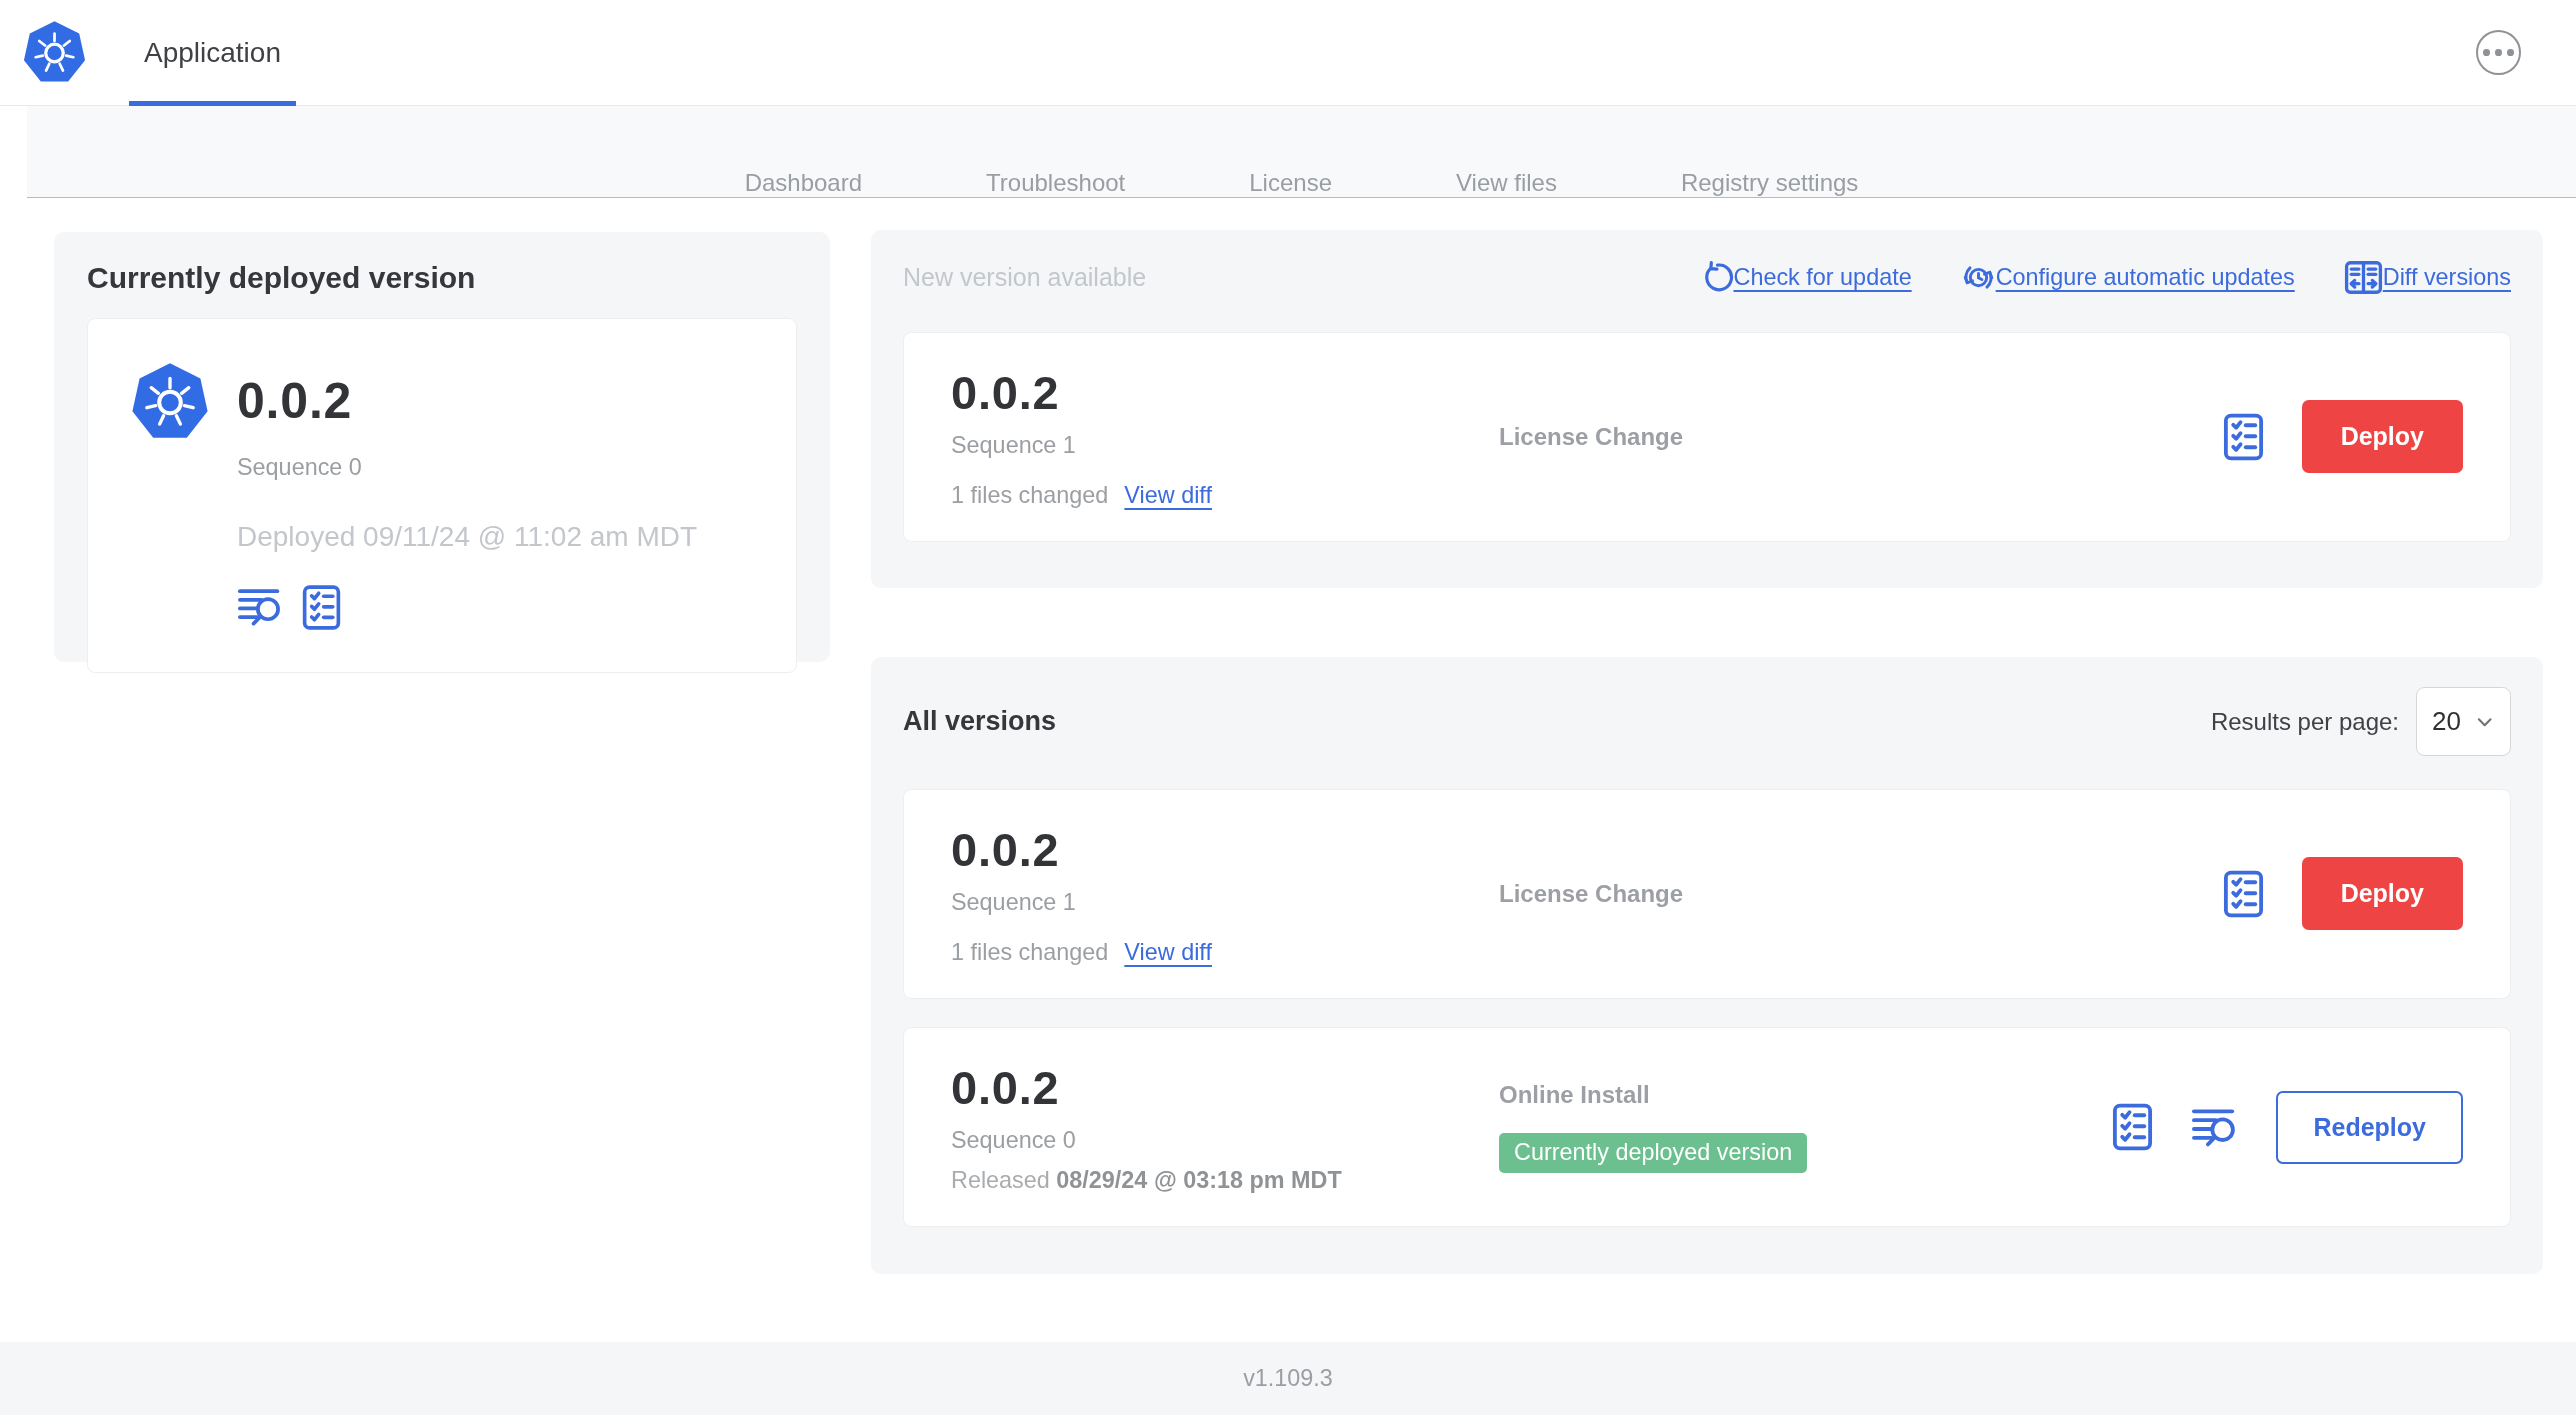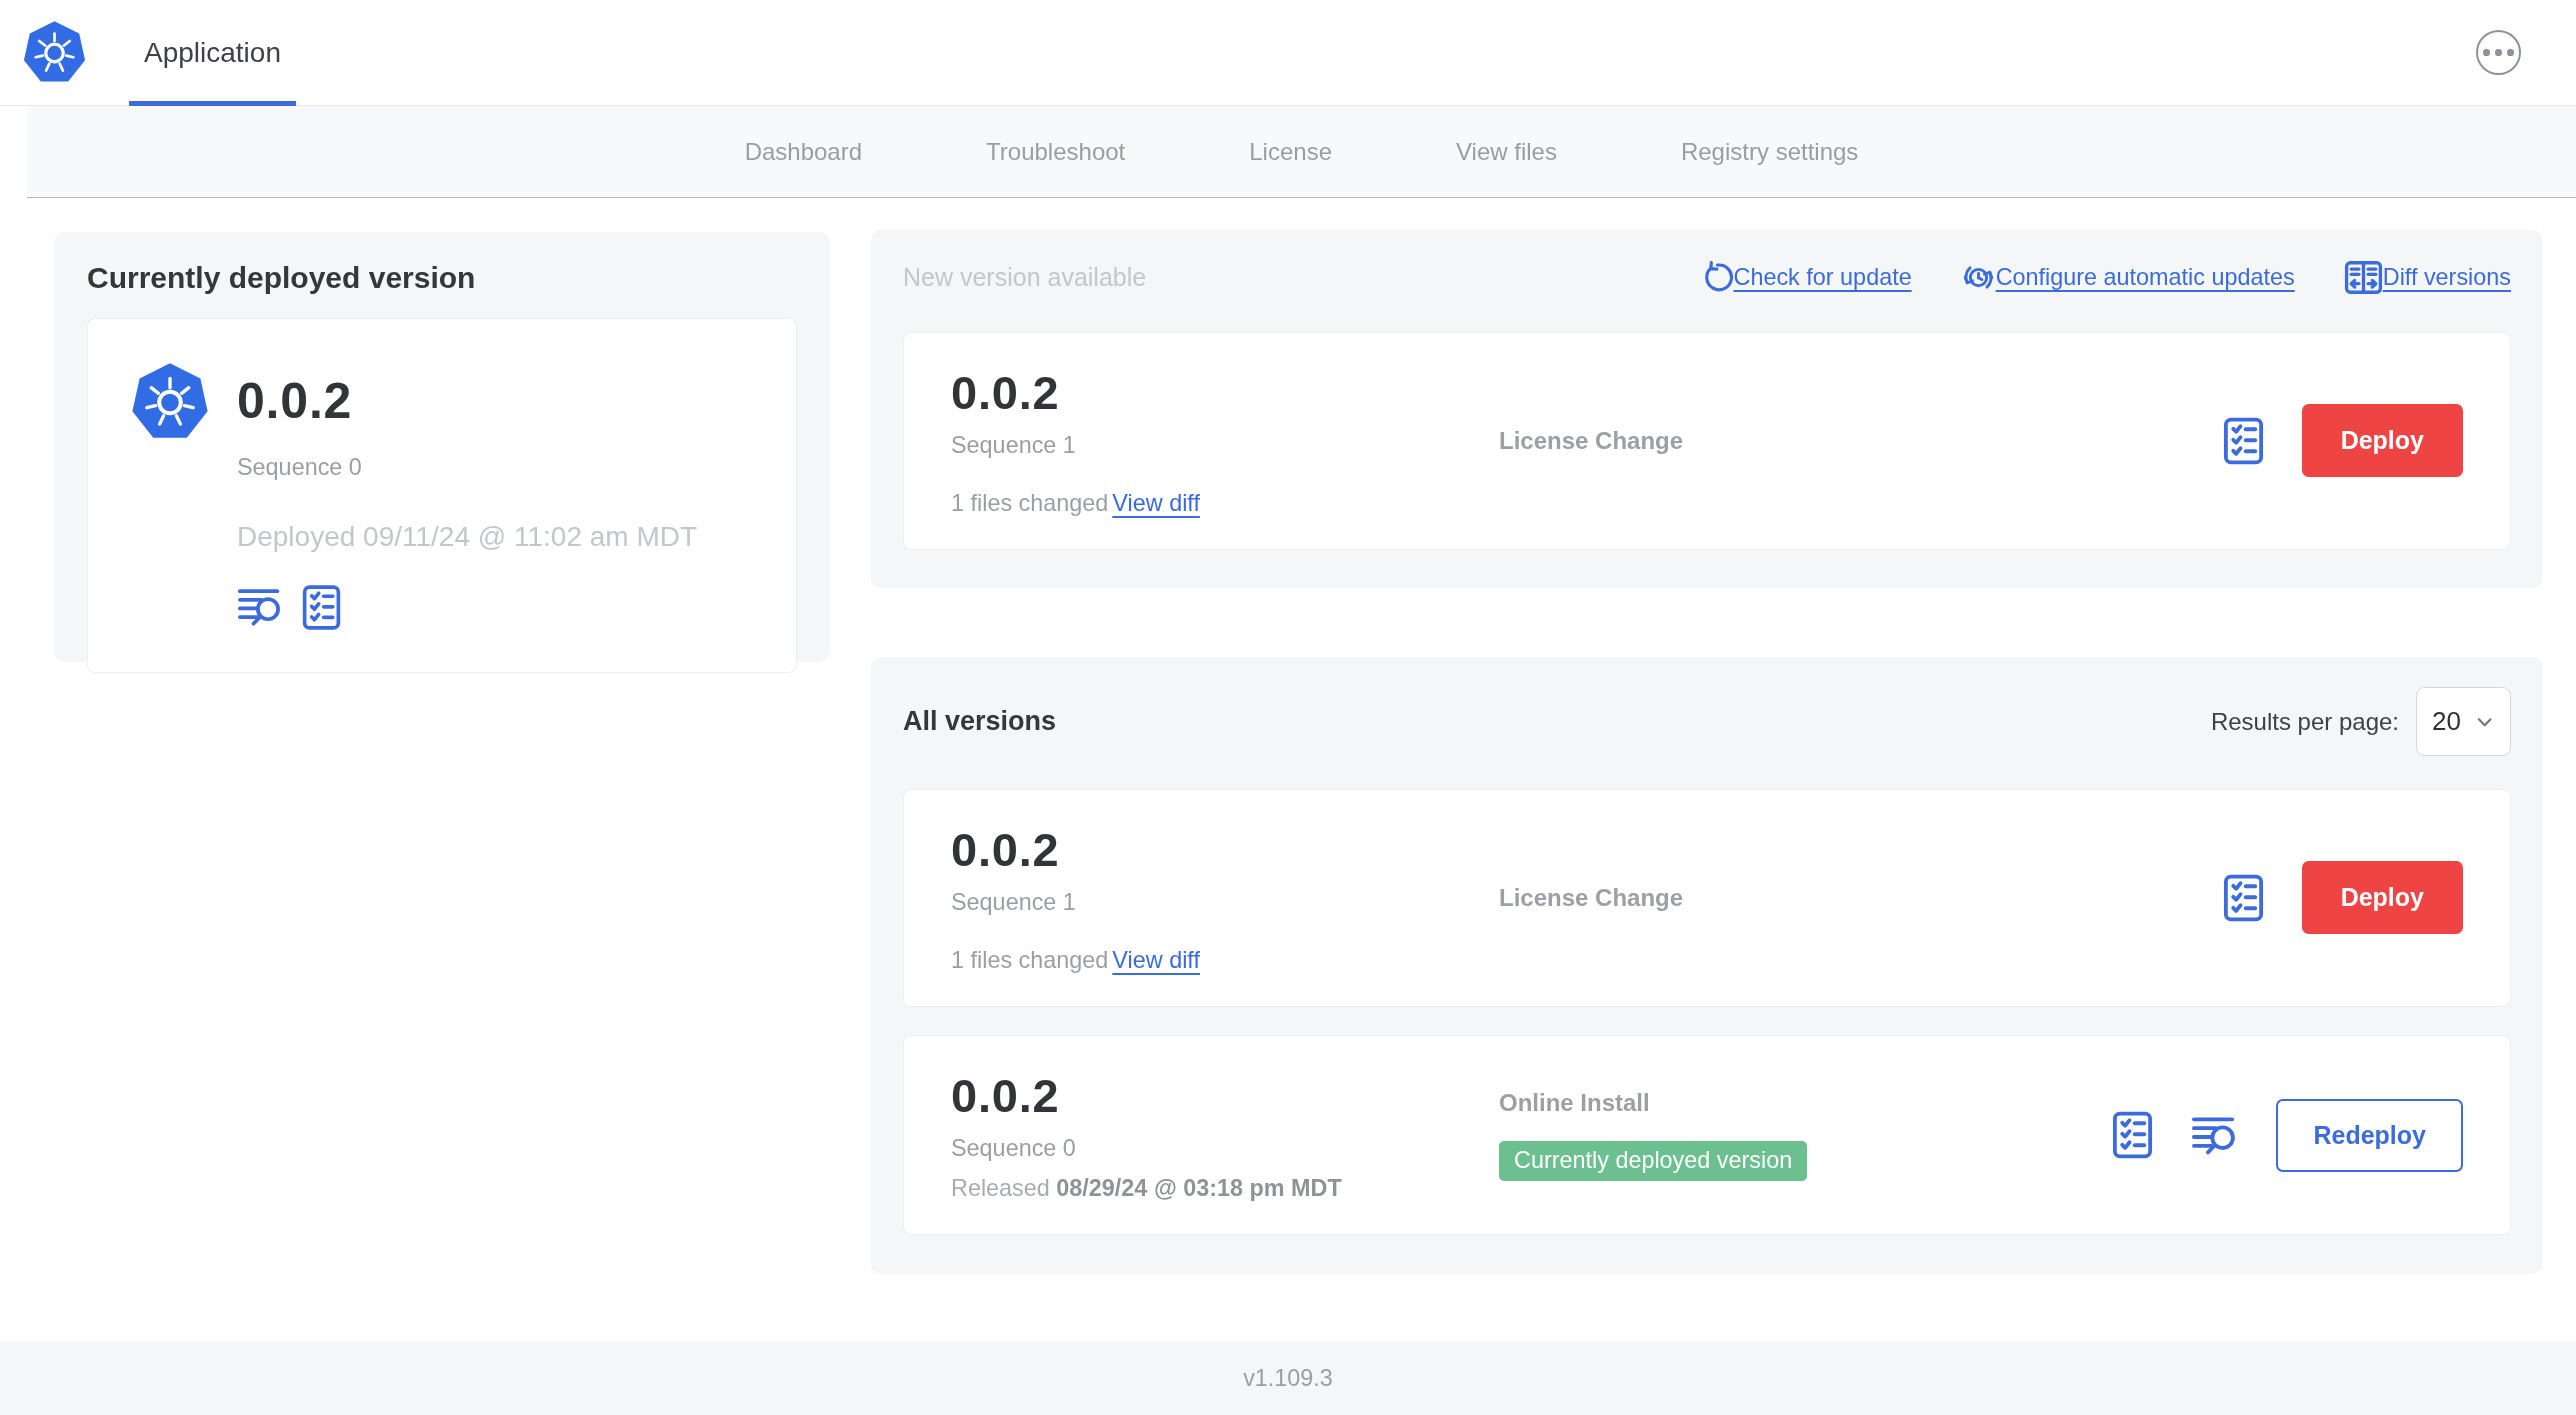--- a/index.html
+++ b/index.html
@@ -27,21 +27,21 @@
   }
   .more-btn {
     position:absolute; right:55px; top:30px; width:45px; height:45px;
     border:2.1px solid #8f9296; border-radius:50%; background:#fff;
     display:flex; align-items:center; justify-content:center; gap:5px; cursor:pointer;
   }
   .more-btn i { width:6.7px; height:6.7px; border-radius:50%; background:#8f9296; }
   
   .subnav {
     height:92px; background:#f8f9fa; border-bottom:1.7px solid #b7bbc0;
-    display:flex; justify-content:center; align-items:center;margin-left:27px;
+    display:flex; justify-content:center; align-items:flex-end;margin-left:27px;
   }
   .subnav .tab {
     display:flex; align-items:center; padding:0 62px 0 62px; margin:0;
     font-size:24px; color:#9a9da1; cursor:pointer; position:relative;
   }
   .subnav .tab.active { color:#3c3e41; font-weight:700; }
   .subnav .tab.active::after {
     content:""; position:absolute; left:50%; transform:translateX(-50%);
     bottom:-1.7px; height:5.9px; width:243px; background:#3b6bdd;
   }
@@ -75,21 +75,21 @@
   .blue-link .lbl { text-decoration:underline; text-underline-offset:5px; text-decoration-thickness:1.7px; }
 
   .version-card {
     background:#fff; border:0.8px solid #eceef0; border-radius:8.4px;
     padding:32px 47px; min-height:196px;
     display:grid; grid-template-columns:548px 1fr auto; align-items:center;
   }
   .panel-new .version-card { margin-top:37px; }
   .version-card .ver { font-size:47px; font-weight:700; color:#323437; letter-spacing:0.8px; }
   .version-card .seq { font-size:23.4px; color:#9b9ea2; margin-top:11.7px; }
-  .version-card .files-line { font-size:23.4px; color:#9b9ea2; margin-top:31px; display:flex; gap:4px; align-items:baseline; }
+  .version-card .files-line { font-size:23.4px; color:#9b9ea2; margin-top:23px; display:flex; gap:16px; align-items:baseline; }
   .view-diff {
     color:#3b6bdd; cursor:pointer;
     text-decoration:underline; text-underline-offset:5px; text-decoration-thickness:1.7px;
   }
   .source-col { align-self:center; }
   .source-label { font-size:24px; font-weight:600; color:#9c9fa3; }
   .deployed-badge {
     display:inline-block; margin-top:23.4px; background:#6cc08f; color:#fff;
     font-size:23.4px; padding:6.7px 15px; border-radius:5px;
   }

